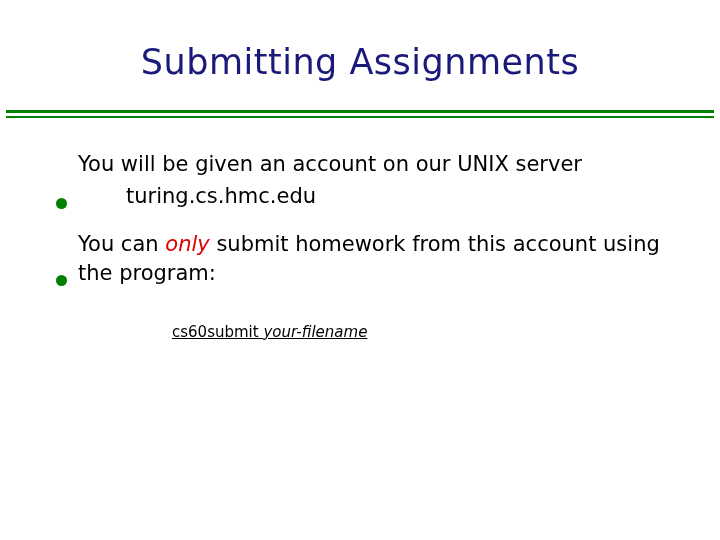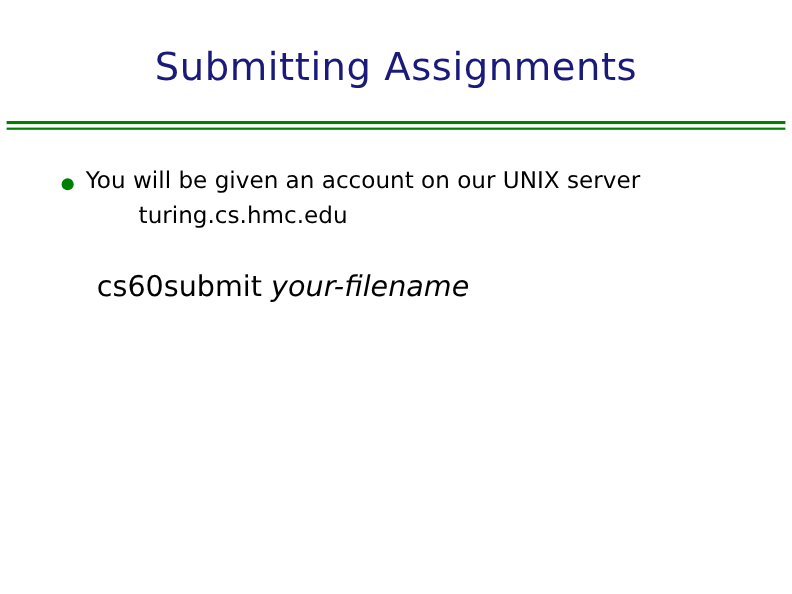--- a/index.html
+++ b/index.html
@@ -50,21 +50,21 @@
     background: #008000;
   }
   .body-area {
     position: absolute;
     top: 150px;
     left: 56px;
     width: 620px;
   }
   .bullet-row {
     display: flex;
-    align-items: flex-start;
+    align-items: flex-end;
     margin-bottom: 18px;
   }
   .bullet-marker {
     width: 22px;
     flex: 0 0 22px;
     padding-top: 10px;
     color: #008000;
     font-size: 17px;
     line-height: 1;
   }
@@ -86,23 +86,24 @@
     margin-left: 48px;
     margin-top: 2px;
     font-size: 21px;
   }
   .red-em {
     color: #e00000;
     font-style: italic;
   }
   .code-line {
     margin-top: 34px;
-    margin-left: 32px;
-    font-size: 26px;
+    margin-left: 116px;
+    font-size: 15px;
     color: #000000;
+    text-decoration: underline;
   }
   .code-ital {
     font-style: italic;
   }
 </style>
 </head>
 <body>
 
 <div class="slide">
 
@@ -119,19 +120,27 @@
     <div class="bullet-row">
       <div class="bullet-marker">
         <span class="bullet-dot"></span>
       </div>
       <div class="bullet-text">
         <span>You will be given an account on our UNIX server</span>
         <span class="sub-line">turing.cs.hmc.edu</span>
       </div>
     </div>
 
+    <div class="bullet-row">
+      <div class="bullet-marker">
+        <span class="bullet-dot"></span>
+      </div>
+      <div class="bullet-text">
+        <span>You can </span><span class="red-em">only</span><span> submit homework from this account using the program:</span>
+      </div>
+    </div>
 
     <div class="code-line">
       <span>cs60submit </span><span class="code-ital">your-filename</span>
     </div>
 
   </div>
 </div>
 
 </body></html>

